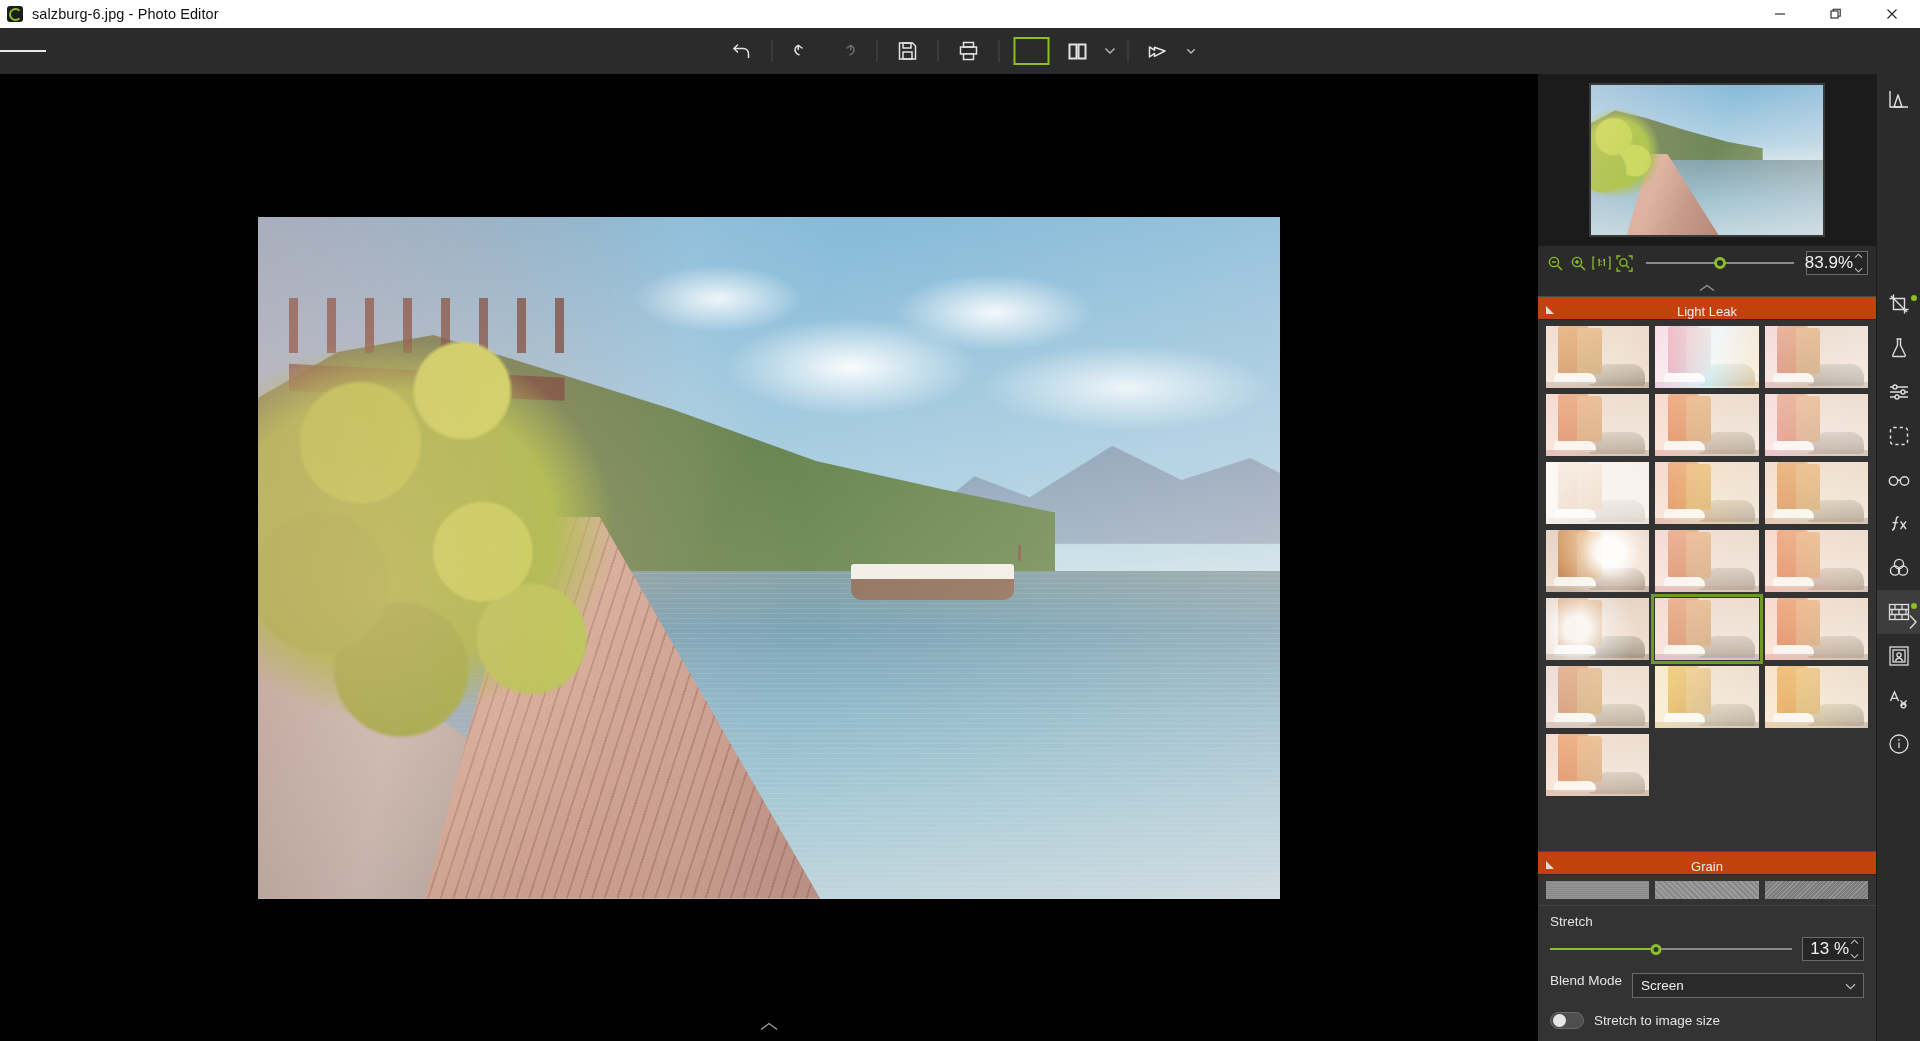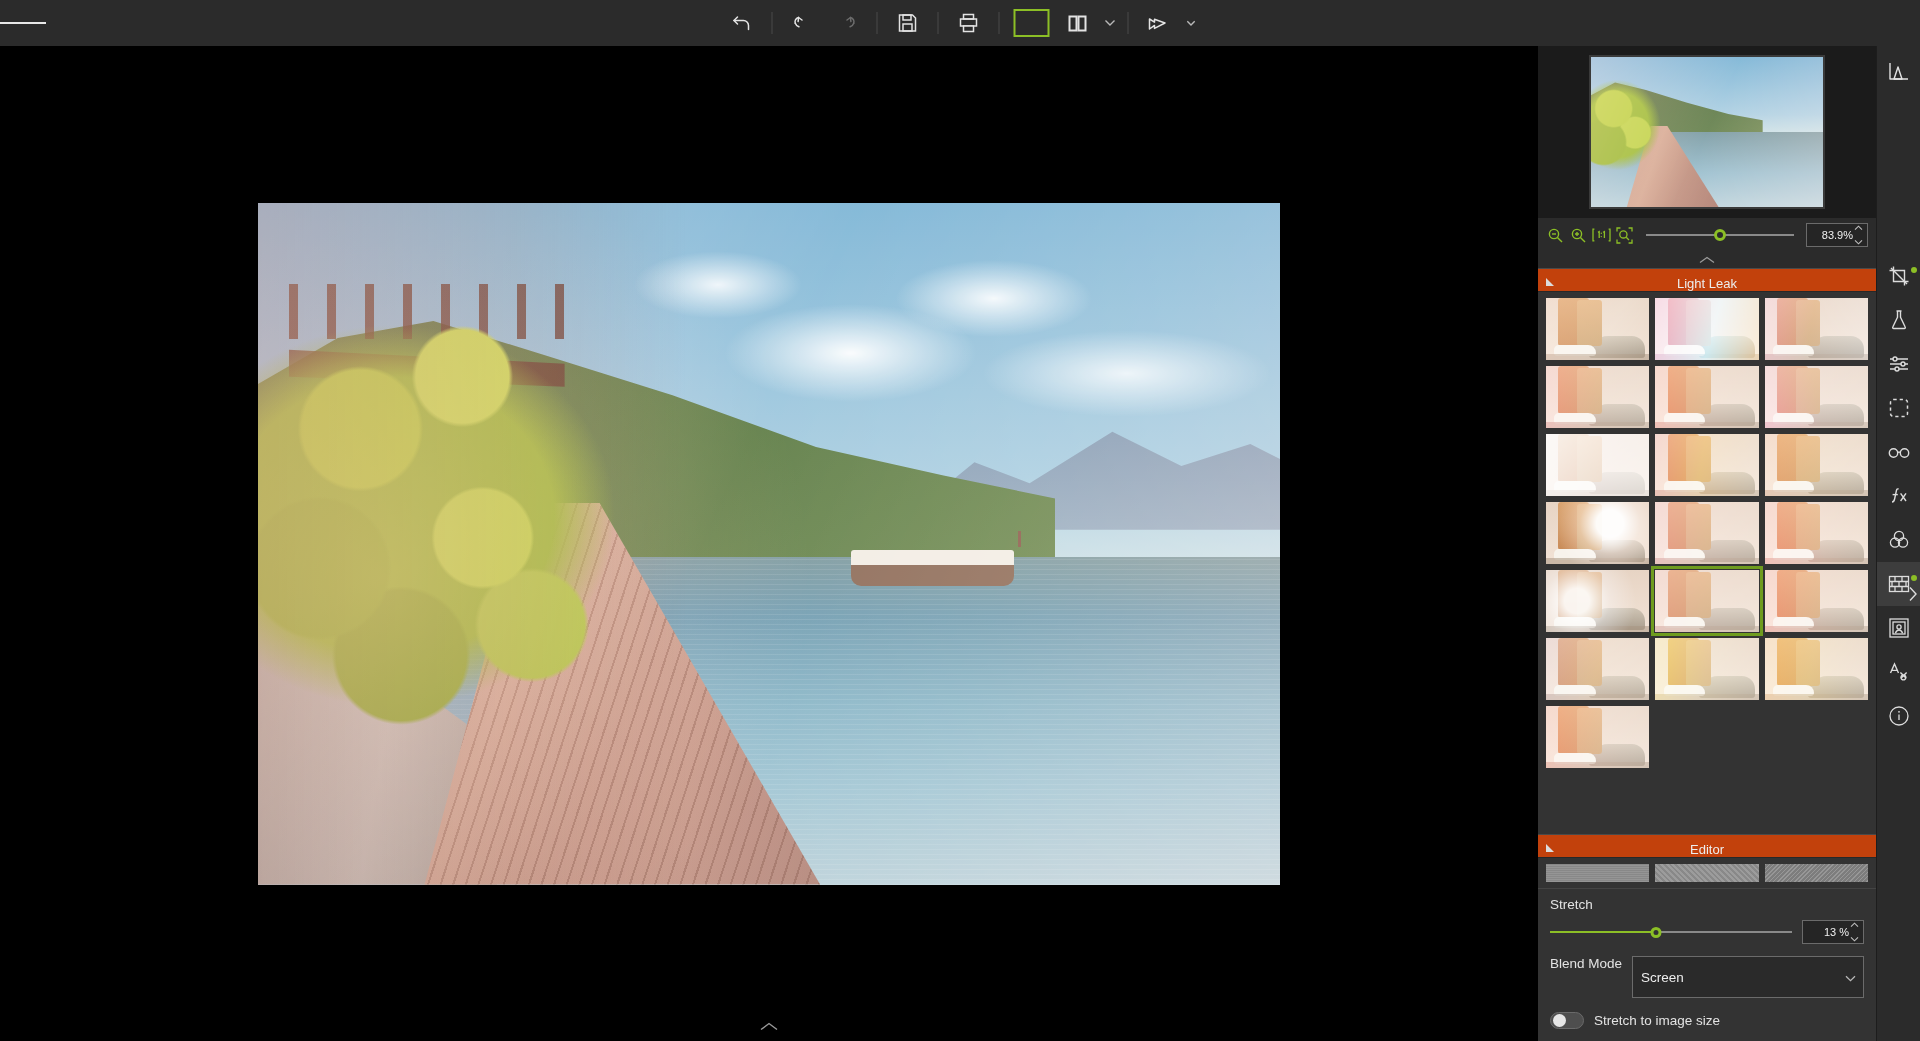--- a/index.html
+++ b/index.html
@@ -233,21 +233,21 @@
   .zslider { flex: 1; height: 20px; position: relative; margin: 0 8px; display:flex; align-items:center; }
   .zslider .track { position:absolute; left:0; right:0; height:2px; background:#8a8a8a; }
   .zslider .knob {
     position:absolute; left: 50%; width: 12px; height: 12px; border-radius: 50%;
     background:#2b2b2b; border: 3px solid #8cbf26; transform: translateX(-50%);
   }
   .numbox {
     width: 62px; height: 24px; background: #252525; border: 1px solid #6b6b6b;
     display: flex; align-items: center; justify-content: flex-end;
     padding-right: 14px; position: relative;
-    font-size: 11px; color: #f0f0f0;
+    font-size: 17px; color: #f0f0f0;
   }
   .spin { position:absolute; right:2px; top:1px; height:20px; width:11px;
           display:flex; flex-direction:column; justify-content:space-between; color:#bdbdbd; }
   .collapse-row {
     height: 16px; background: #2b2b2b; display:flex; align-items:center; justify-content:center;
     color:#9a9a9a; flex: 0 0 16px;
   }
 
   .tex-banner {
     height: 40px; flex: 0 0 40px; position: relative; overflow:hidden;
@@ -320,21 +320,21 @@
   .op-row { display: flex; align-items: center; gap: 10px; margin-top: 8px; }
   .op-slider { flex: 1; height: 18px; position: relative; display:flex; align-items:center; }
   .op-slider .track { position:absolute; left:0; right:0; height:2px; background:#8a8a8a; }
   .op-slider .fill { position:absolute; left:0; width:44%; height:2px; background:#8cbf26; }
   .op-slider .knob {
     position:absolute; left:44%; width:11px; height:11px; border-radius:50%;
     background:#333; border:3px solid #8cbf26; transform:translateX(-50%);
   }
   .bm-row { display: flex; align-items: flex-start; gap: 10px; margin-top: 12px; }
   .select {
-    flex: 1; height: 42px; background: #2a2a2a; border: 1px solid #6b6b6b;
+    flex: 1; height: 25px; background: #2a2a2a; border: 1px solid #6b6b6b;
     display: flex; align-items: center; padding: 0 8px;
     font-size: 13.5px; color: #ededed; position: relative;
   }
   .select .sc { position:absolute; right:7px; color:#b8b8b8; }
   .stretch-row { display:flex; align-items:center; gap: 10px; margin-top: 14px; }
 
   
   .vtools {
     width: 44px; flex: 0 0 44px; background: #2b2b2b;
     display: flex; flex-direction: column; align-items: center;
@@ -353,20 +353,42 @@
   .vt.sel { background: #3d3d3d; }
   .vt-arrow {
     position:absolute; right: 2px; top: 540px; color:#dcdcdc;
   }
 </style>
 </head>
 <body>
 
 <div class="app">
 
+  <div class="titlebar">
+    <div class="tb-icon"></div>
+    <div class="tb-title">salzburg-6.jpg - Photo Editor</div>
+    <div class="winctl">
+      <div class="winbtn">
+        <svg width="12" height="12" viewBox="0 0 12 12">
+            <path d="M1 6h10" stroke="#222" stroke-width="1.1"></path>
+          </svg>
+      </div>
+      <div class="winbtn">
+        <svg width="12" height="12" viewBox="0 0 12 12">
+          <rect x="1" y="3" width="7" height="7" fill="none" stroke="#222" stroke-width="1.1"></rect>
+          <path d="M3.2 3V1.2h7v7H8.4" fill="none" stroke="#222" stroke-width="1.1"></path>
+        </svg>
+      </div>
+      <div class="winbtn">
+        <svg width="12" height="12" viewBox="0 0 12 12">
+            <path d="M1.5 1.5l9 9M10.5 1.5l-9 9" stroke="#222" stroke-width="1.1"></path>
+          </svg>
+      </div>
+    </div>
+  </div>
 
   <div class="toolbar">
     <div class="hamburger">
       <span></span>
         <span></span>
         <span></span>
     </div>
 
     <div class="tb-center">
       <div class="tbtn">
@@ -729,21 +751,21 @@
             </div>
           </div>
       </div>
 
       <div class="section-hd">
         <span class="tri">
           <svg width="11" height="10" viewBox="0 0 11 10">
               <path d="M1 9 9 9 1 1z" fill="currentColor"></path>
             </svg>
         </span>
-        <span class="hd-title">Editor</span>
+        <span class="hd-title">Grain</span>
       </div>
       <div class="grain-row">
         <div class="gcell"></div>
         <div class="gcell g2"></div>
         <div class="gcell g3"></div>
       </div>
 
       <div class="bottom-ctl">
         <div class="ctl-label">Stretch</div>
         <div class="op-row">

